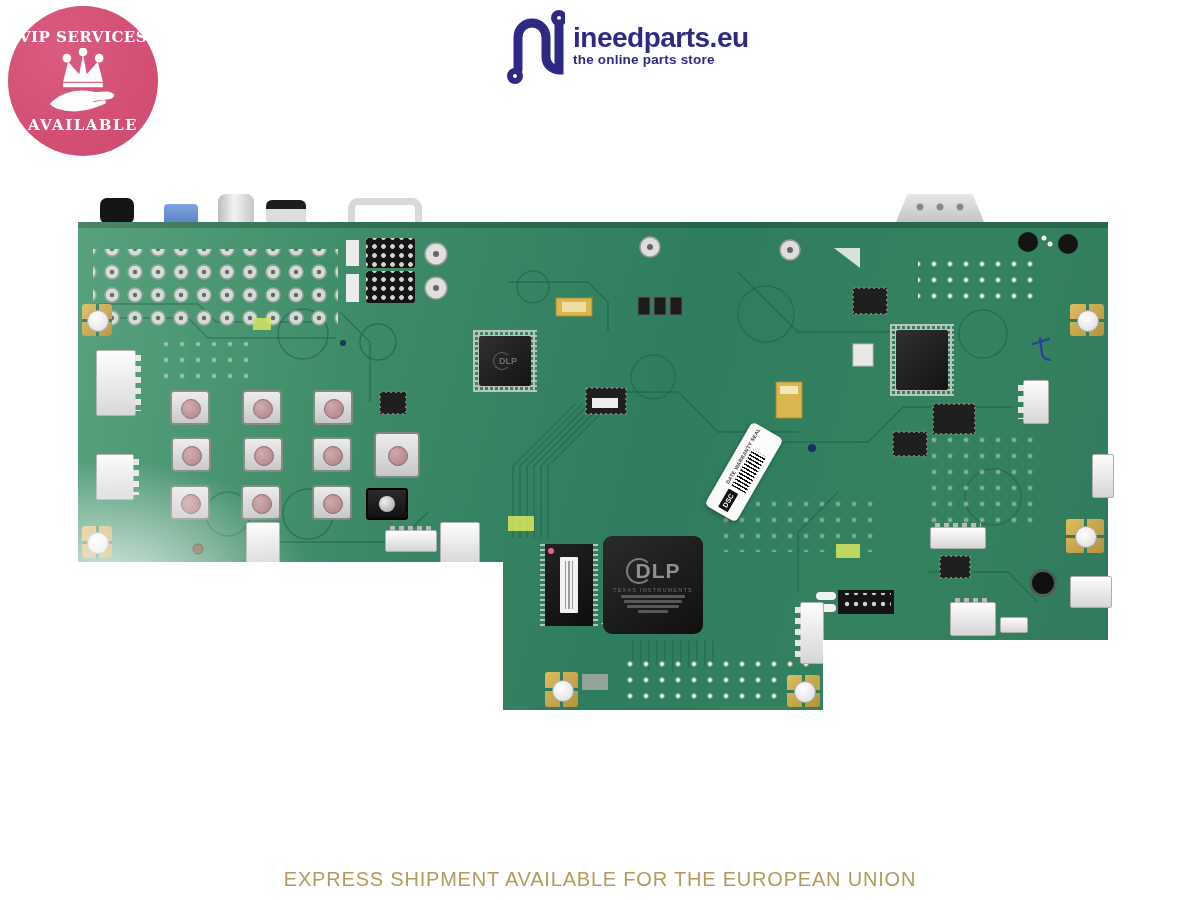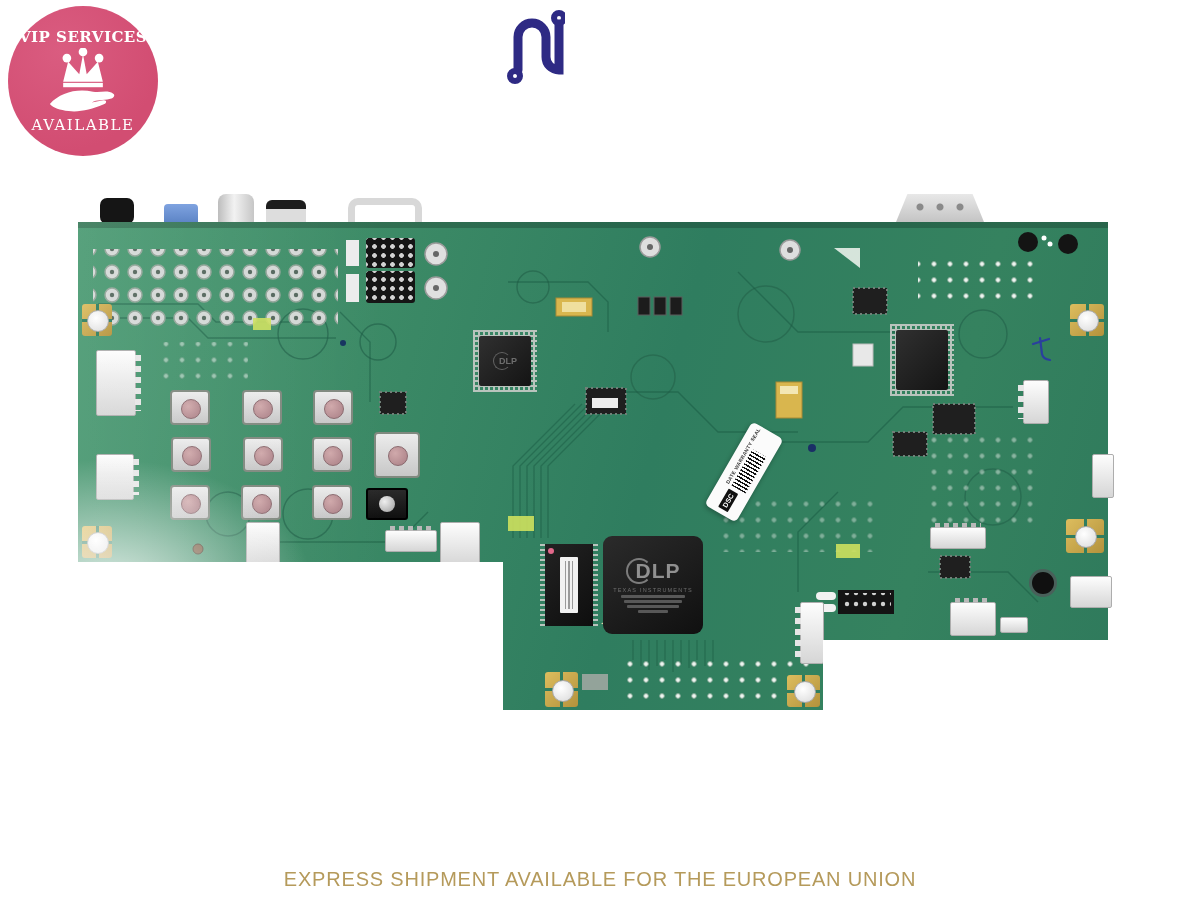--- a/index.html
+++ b/index.html
@@ -6,21 +6,21 @@
   .stage{position:relative;width:1180px;height:900px;background:#ffffff;overflow:hidden;
          font-family:"Liberation Sans", sans-serif;}
   .abs{position:absolute;}
 
   
   .vip-badge{left:8px;top:6px;width:150px;height:150px;border-radius:50%;
     background:radial-gradient(circle at 35% 30%, #da5c80, #d24d72 70%);
     display:flex;flex-direction:column;align-items:center;justify-content:center;
     color:#fff;text-align:center;}
   .vip-top{font-family:"DejaVu Serif", serif;font-weight:bold;font-size:15px;letter-spacing:.5px;margin-top:2px;}
-  .vip-bottom{font-family:"DejaVu Serif", serif;font-weight:normal;font-size:15px;letter-spacing:1.5px;margin-bottom:2px;}
+  .vip-bottom{font-family:"DejaVu Serif", serif;font-weight:bold;font-size:15px;letter-spacing:1.5px;margin-bottom:2px;}
   .vip-icons{display:flex;flex-direction:column;align-items:center;margin:2px 0;}
 
   
   .logo{left:505px;top:10px;display:flex;align-items:flex-start;gap:8px;}
   .logo-text{display:flex;flex-direction:column;margin-top:14px;}
   .logo-brand{color:#2e2a84;font-weight:bold;font-size:28px;line-height:28px;letter-spacing:-.5px;}
   .logo-tagline{color:#2e2a84;font-weight:bold;font-size:13.5px;line-height:16px;letter-spacing:.2px;}
 
   
   .footer-headline{left:0;top:836px;width:1200px;text-align:center;color:#1c1670;
@@ -149,20 +149,24 @@
   </div>
 
   <div class="abs logo">
     <svg width="60" height="74" viewBox="0 0 60 74">
       <g stroke="#2e2a84" stroke-width="9" fill="none" stroke-linecap="round">
         <path d="M13 60 V27 a14 14 0 0 1 28 0 v20 a13 13 0 0 0 13 13 V14"></path>
         <circle cx="54" cy="8" r="5" stroke-width="6"></circle>
         <circle cx="10" cy="66" r="5" stroke-width="6"></circle>
       </g>
     </svg>
+    <div class="logo-text">
+      <span class="logo-brand">ineedparts.eu</span>
+      <span class="logo-tagline">the online parts store</span>
+    </div>
   </div>
 
   <div class="abs board">
 
     <div class="abs topconn jack-black"></div>
     <div class="abs topconn conn-blue"></div>
     <div class="abs topconn cyl-silver1"></div>
     <div class="abs topconn cyl-silver2"></div>
     <div class="abs topconn bracket-u"></div>
     <div class="abs topconn conn-vga"></div>

